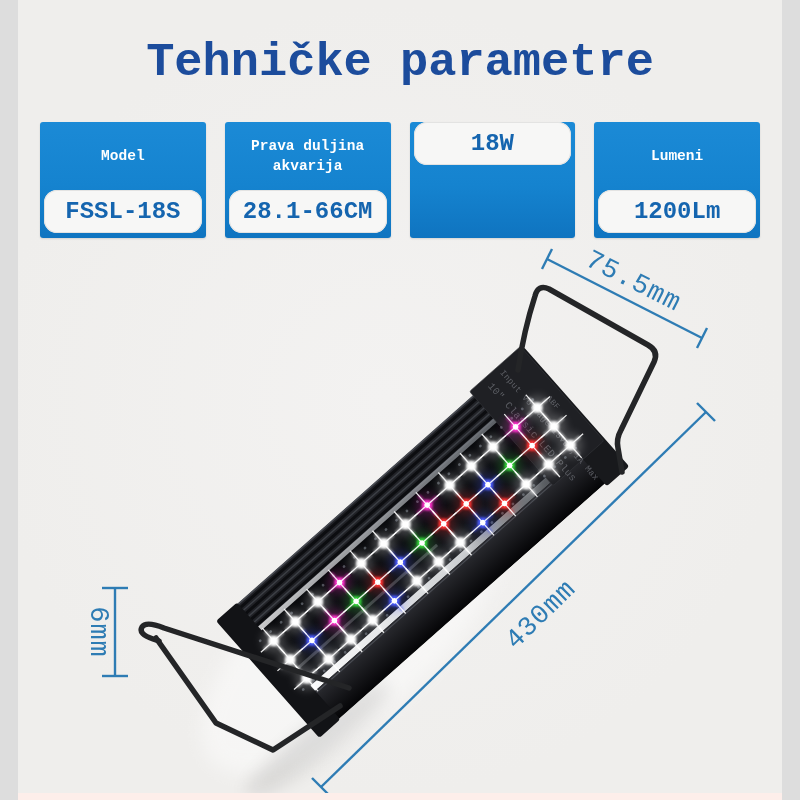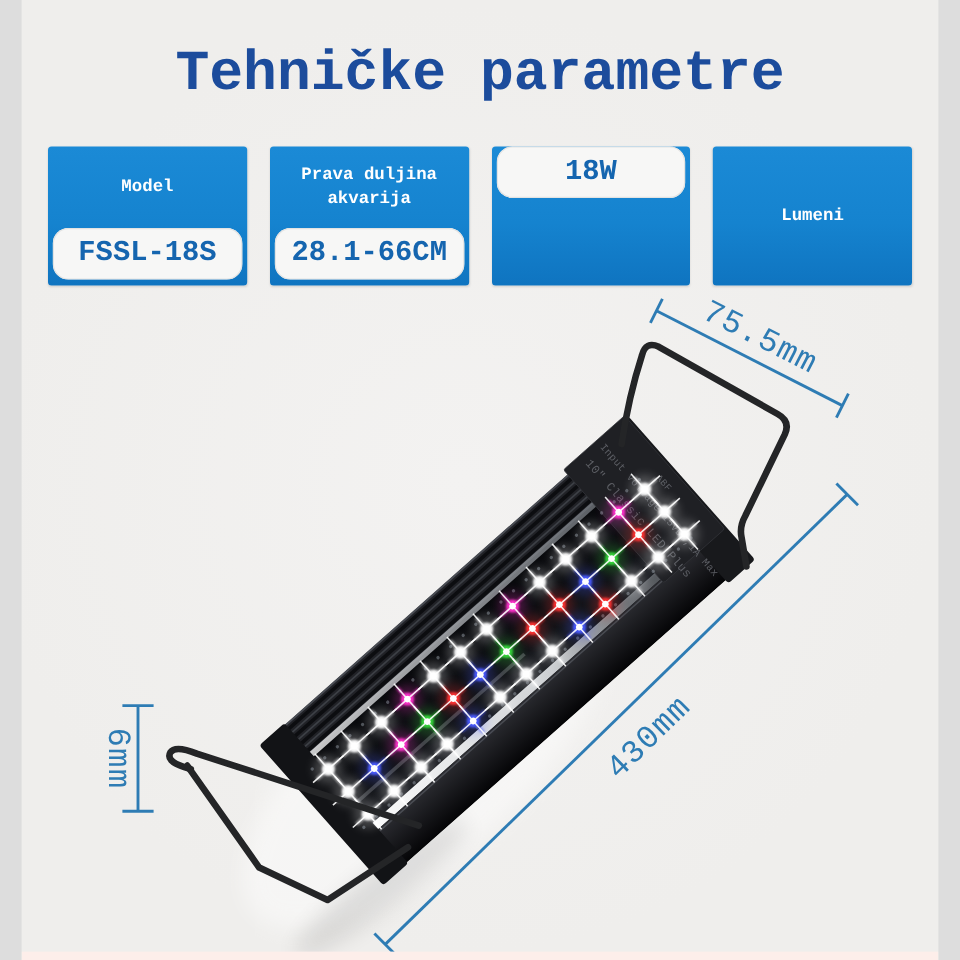--- a/index.html
+++ b/index.html
@@ -53,20 +53,21 @@
     </div>
     <div class="card">
       <div class="card-label">Prava duljina akvarija</div>
       <div class="card-value">28.1-66CM</div>
     </div>
     <div class="card">
       <div class="card-value">18W</div>
     </div>
     <div class="card">
       <div class="card-label">Lumeni</div>
+      <div class="card-value">1200Lm</div>
     </div>
   </div>
 
   <svg class="diagram" width="800" height="560" viewBox="0 0 800 560">
     <defs>
       <linearGradient id="nearGrad" x1="0" y1="0" x2="0" y2="1">
         <stop offset="0" stop-color="#2a2b30"></stop>
           <stop offset="1" stop-color="#050507"></stop>
       </linearGradient>
       <linearGradient id="winGrad" x1="0" y1="0" x2="0" y2="1">

